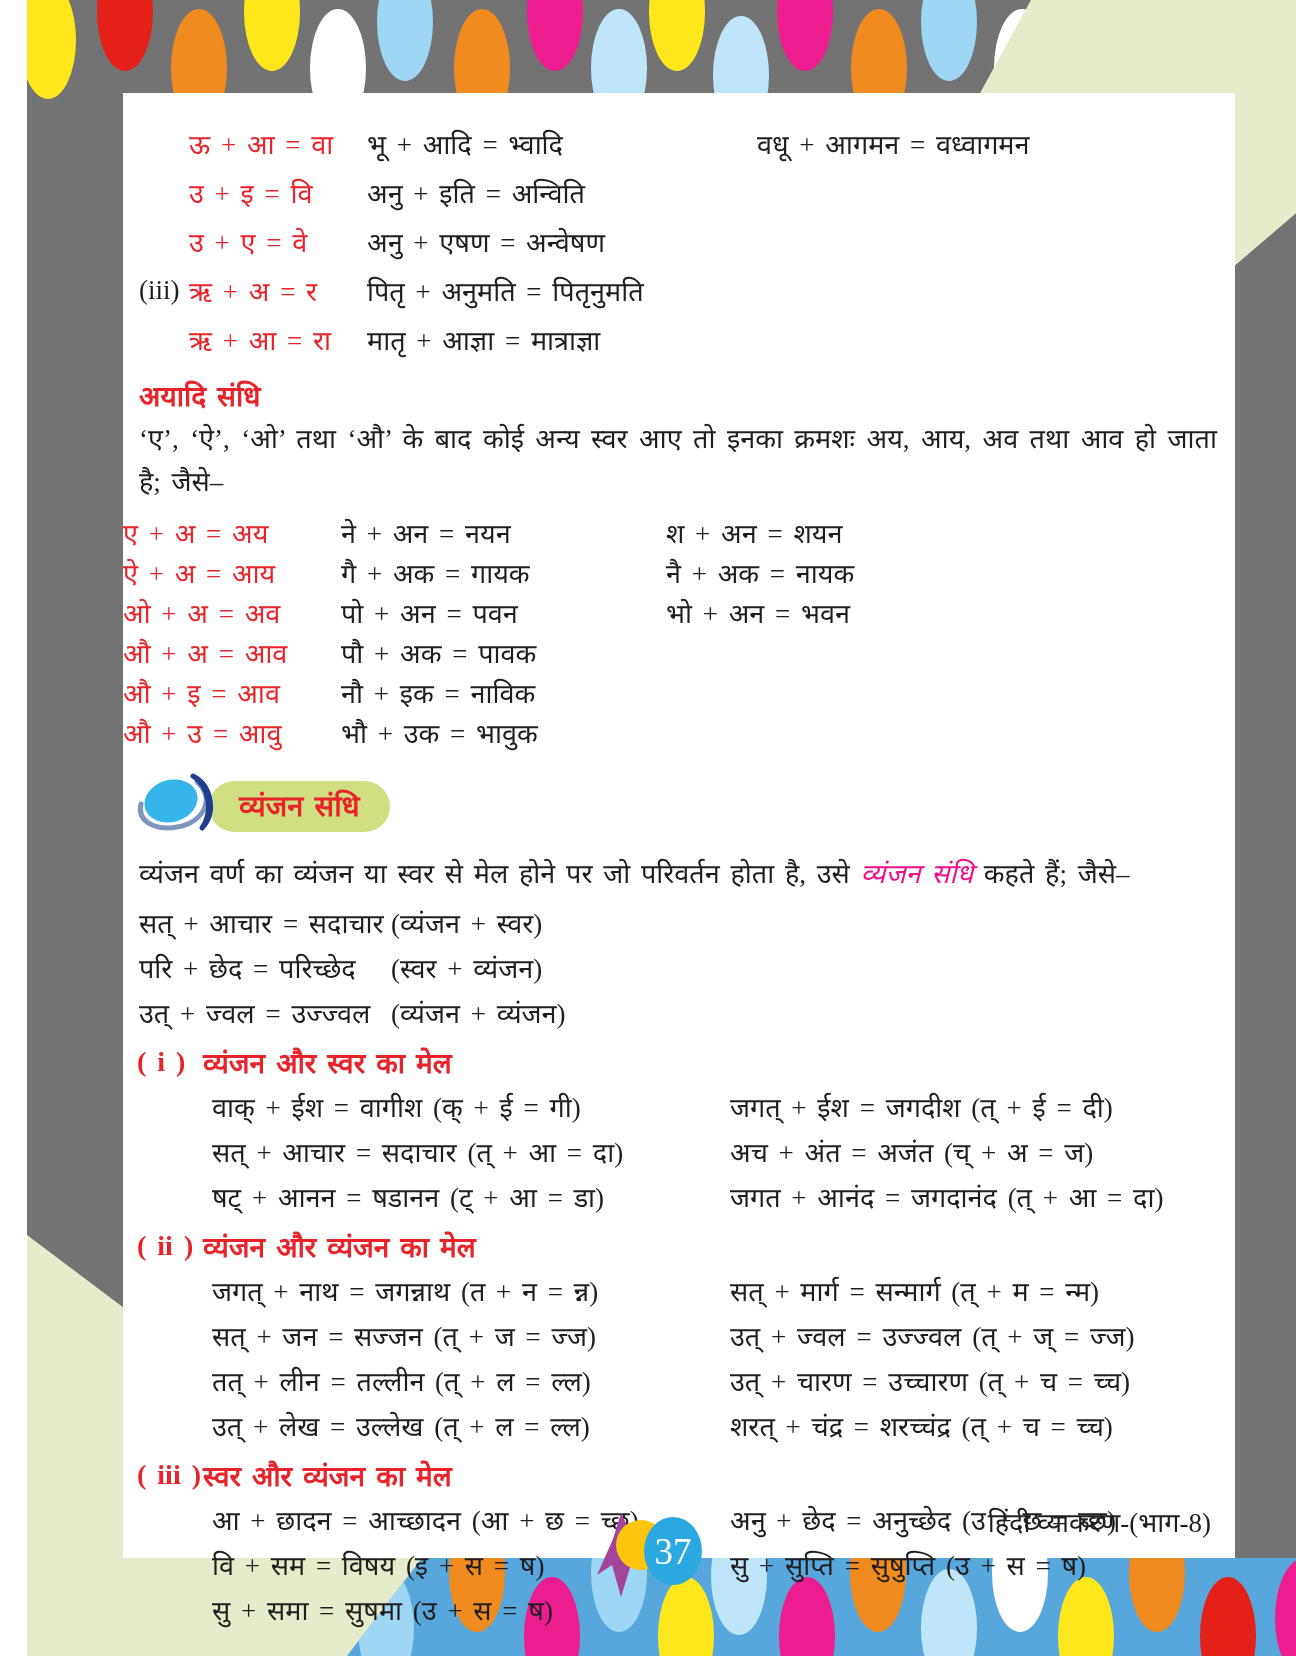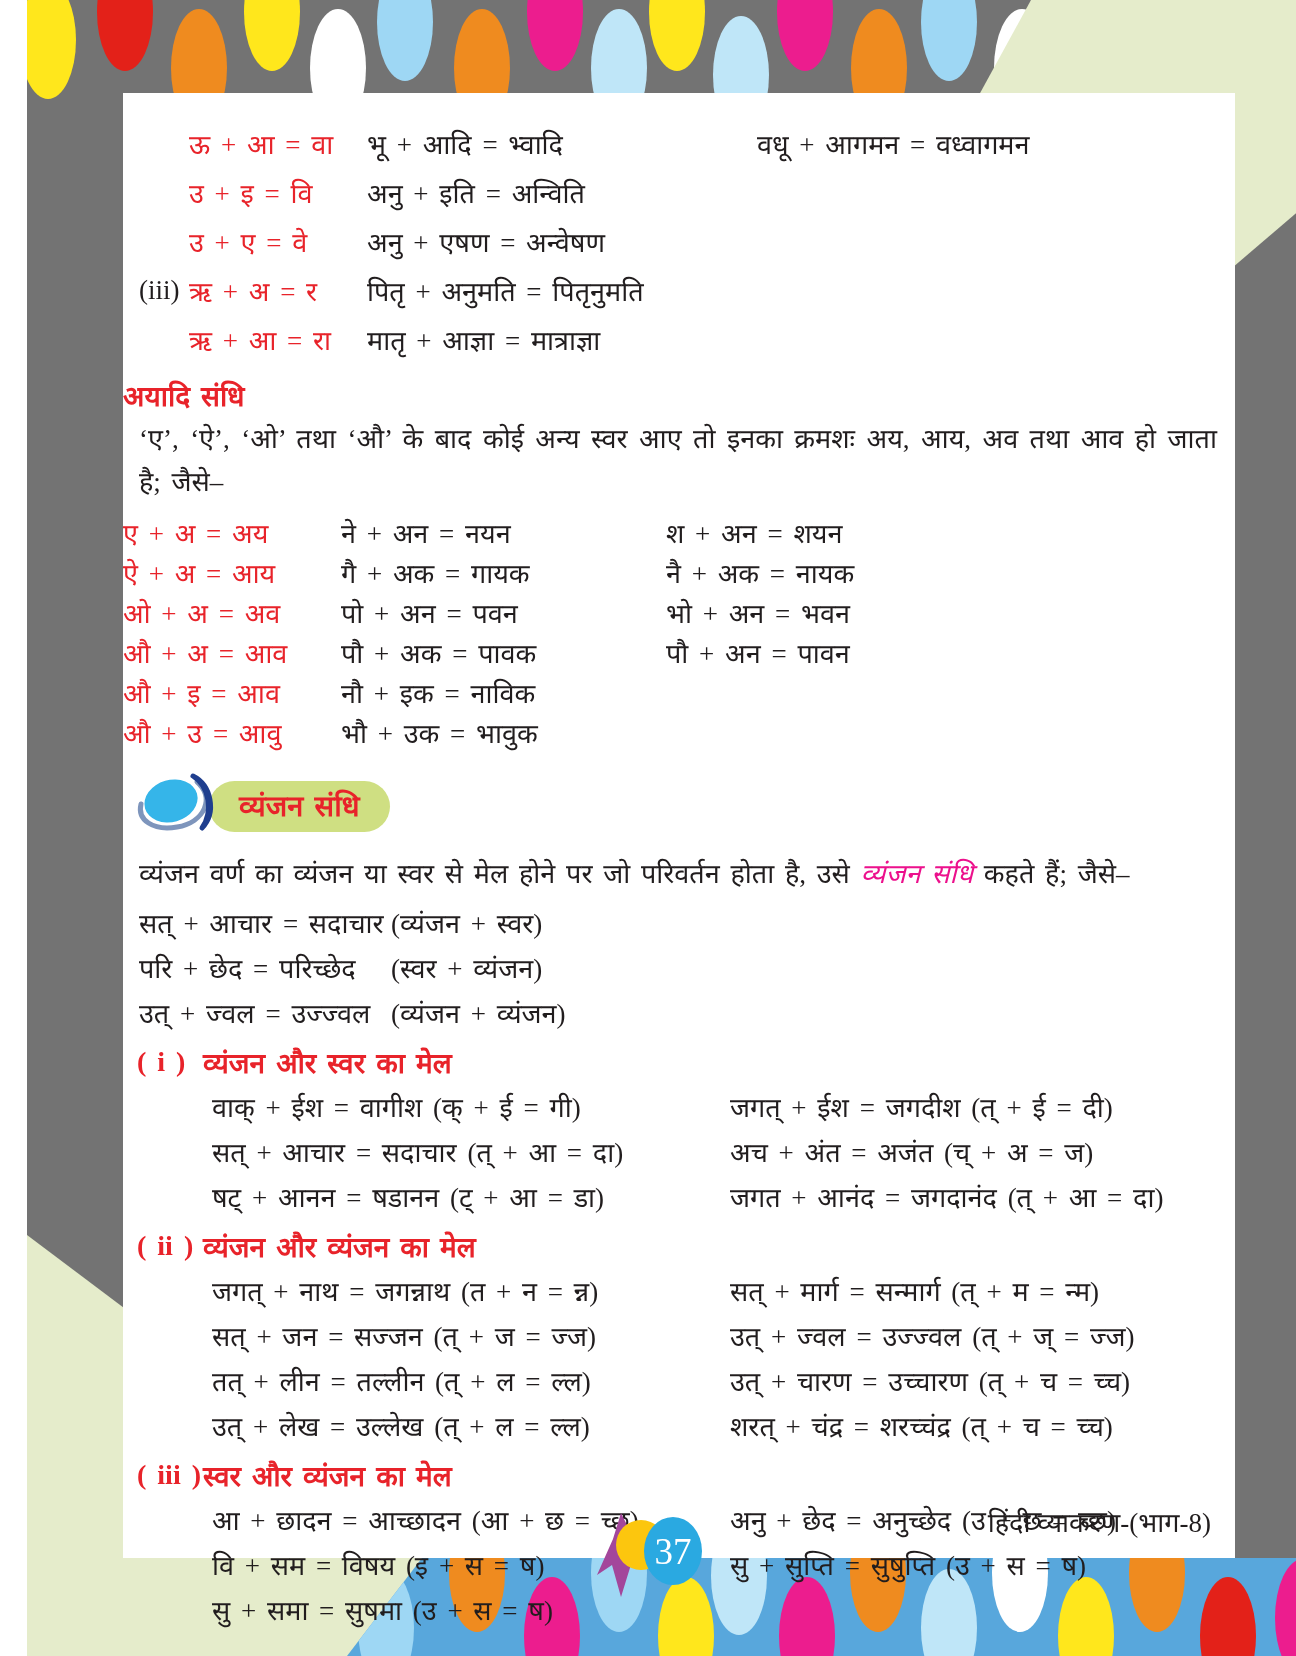--- a/index.html
+++ b/index.html
@@ -12,21 +12,21 @@
     clip-path:polygon(0 1235px,560px 1656px,0 1656px);}
   .dot{position:absolute;width:56px;height:118px;border-radius:50%;}
   .bottom-band{position:absolute;left:0;top:1558px;width:1296px;height:98px;background:#58A7DC;
     clip-path:polygon(395px 0,1296px 0,1296px 98px,320px 98px);overflow:hidden;}
   .page{position:absolute;left:96px;top:93px;width:1112px;height:1465px;background:#ffffff;
         color:#211D1E;font-size:27px;}
   .secA-row{display:grid;grid-template-columns:50px 178px 390px auto;align-items:center;
         height:49px;padding-left:16px;}
   .num{color:#211D1E;}
   .red{color:#E8232A;}
-  .h-red{color:#E8232A;font-weight:bold;font-size:28px;padding-left:0;margin-top:10px;height:42px;
+  .h-red{color:#E8232A;font-weight:bold;font-size:28px;padding-left:16px;margin-top:10px;height:42px;
          display:flex;align-items:center;}
   .intro{padding:2px 18px 0 16px;line-height:43px;text-align:justify;}
   .ayadi-row{display:grid;grid-template-columns:218px 325px auto;align-items:center;height:40px;
          }
   .pill-wrap{display:flex;align-items:center;margin:22px 0 14px 12px;height:64px;}
   .pill{background:#CFDF82;border-radius:26px;padding:4px 30px 8px 30px;color:#E8232A;
         font-weight:bold;font-size:29px;margin-left:-14px;}
   .vy-ex{display:grid;grid-template-columns:252px auto;align-items:center;height:45px;padding-left:16px;}
   .sub-head{display:flex;align-items:center;height:45px;padding-left:14px;color:#E8232A;
         font-weight:bold;font-size:28px;margin-top:4px;}
@@ -128,21 +128,20 @@
           <span>नै + अक = नायक</span>
         </div>
         <div class="ayadi-row">
           <span class="red">ओ + अ = अव</span>
           <span>पो + अन = पवन</span>
           <span>भो + अन = भवन</span>
         </div>
         <div class="ayadi-row">
           <span class="red">औ + अ = आव</span>
           <span>पौ + अक = पावक</span>
-          <span>पौ + अन = पावन</span>
         </div>
         <div class="ayadi-row">
           <span class="red">औ + इ = आव</span>
           <span>नौ + इक = नाविक</span>
           <span></span>
         </div>
         <div class="ayadi-row">
           <span class="red">औ + उ = आवु</span>
           <span>भौ + उक = भावुक</span>
           <span></span>

